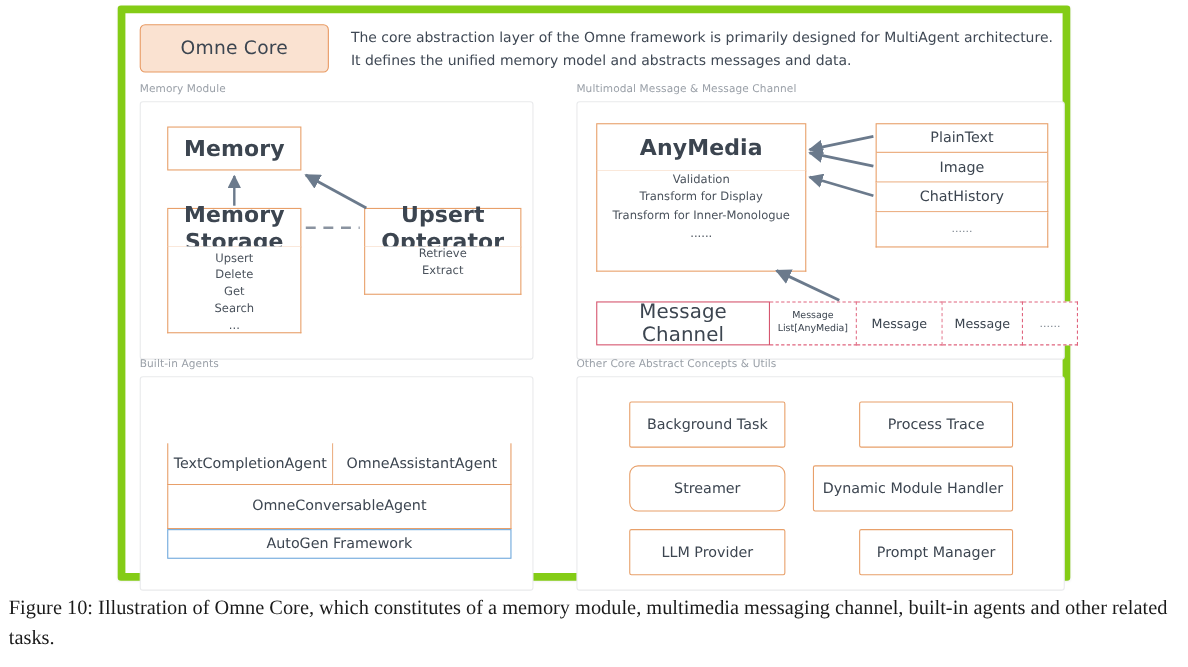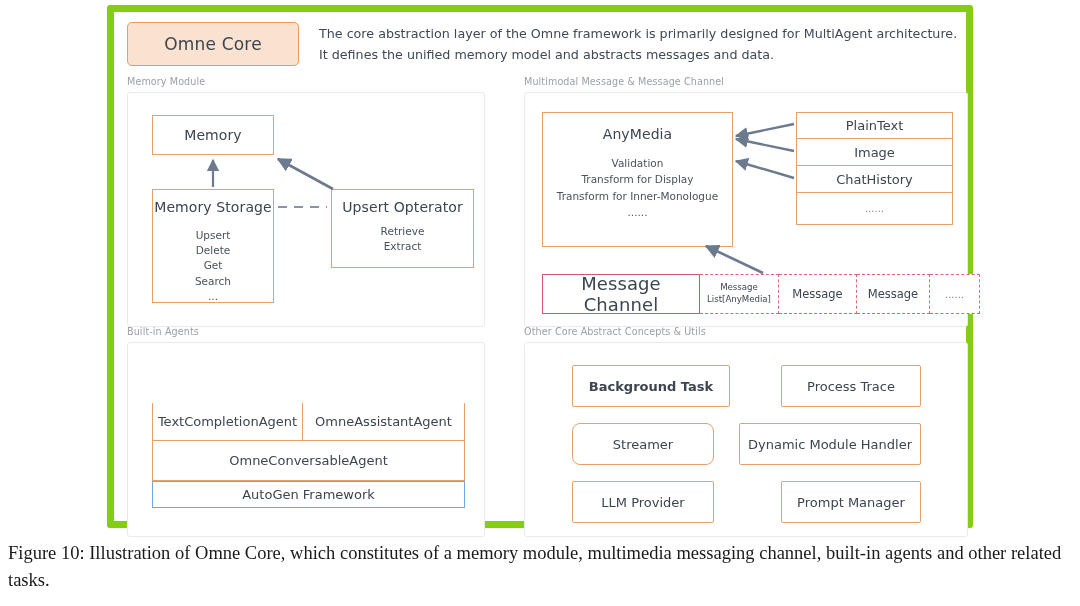--- a/index.html
+++ b/index.html
@@ -78,21 +78,21 @@
 
   
   .obox {
     position: absolute;
     border: 1.2px solid #e8a06a;
     background: #fff;
     display: flex; align-items: center; justify-content: center;
     text-align: center;
     color: #3c4550;
   }
-  .obox.title  { font-weight: normal; font-size: 14px; letter-spacing: .1px; }
+  .obox.title  { font-weight: bold; font-size: 20px; letter-spacing: .1px; }
   .obox.plain  { font-size: 13px; }
   .obox.sub    { font-size: 10.5px; line-height: 1.45; color: #4a525c; }
   .obox.blue   { border-color: #6fa8dc; }
   .obox.pink   { border-color: #d6566f; }
   .obox.pinkdash { border: 1.4px dashed #e0647e; }
 
   .stacklines { display:block; }
 
   
   .conn { position: absolute; left:0; top:0; overflow: visible; pointer-events:none; }
@@ -195,21 +195,21 @@
         <div class="obox plain" style="left:24px; top:98px; width:313px; height:40px; border-top:none;">OmneConversableAgent</div>
 
         <div class="obox plain blue" style="left:24px; top:138px; width:313px; height:27px;">AutoGen Framework</div>
       </div>
     </div>
 
     <div class="panel" id="panel-other">
       <div class="panel-label">Other Core Abstract Concepts &amp; Utils</div>
       <div class="panel-body">
 
-        <div class="obox plain" style="left:47px; top:22px; width:158px; height:42px; border-radius:2px;font-weight:bold;">Background Task</div>
+        <div class="obox plain" style="left:47px; top:22px; width:142px; height:42px; border-radius:2px;">Background Task</div>
         <div class="obox plain" style="left:47px; top:80px; width:142px; height:42px; border-radius:8px;">Streamer</div>
         <div class="obox plain" style="left:47px; top:138px; width:142px; height:42px; border-radius:2px;">LLM Provider</div>
 
         <div class="obox plain" style="left:256px; top:22px; width:140px; height:42px; border-radius:2px;">Process Trace</div>
         <div class="obox plain" style="left:214px; top:80px; width:182px; height:42px; border-radius:2px;">Dynamic Module Handler</div>
         <div class="obox plain" style="left:256px; top:138px; width:140px; height:42px; border-radius:2px;">Prompt Manager</div>
       </div>
     </div>
 
   </div>

